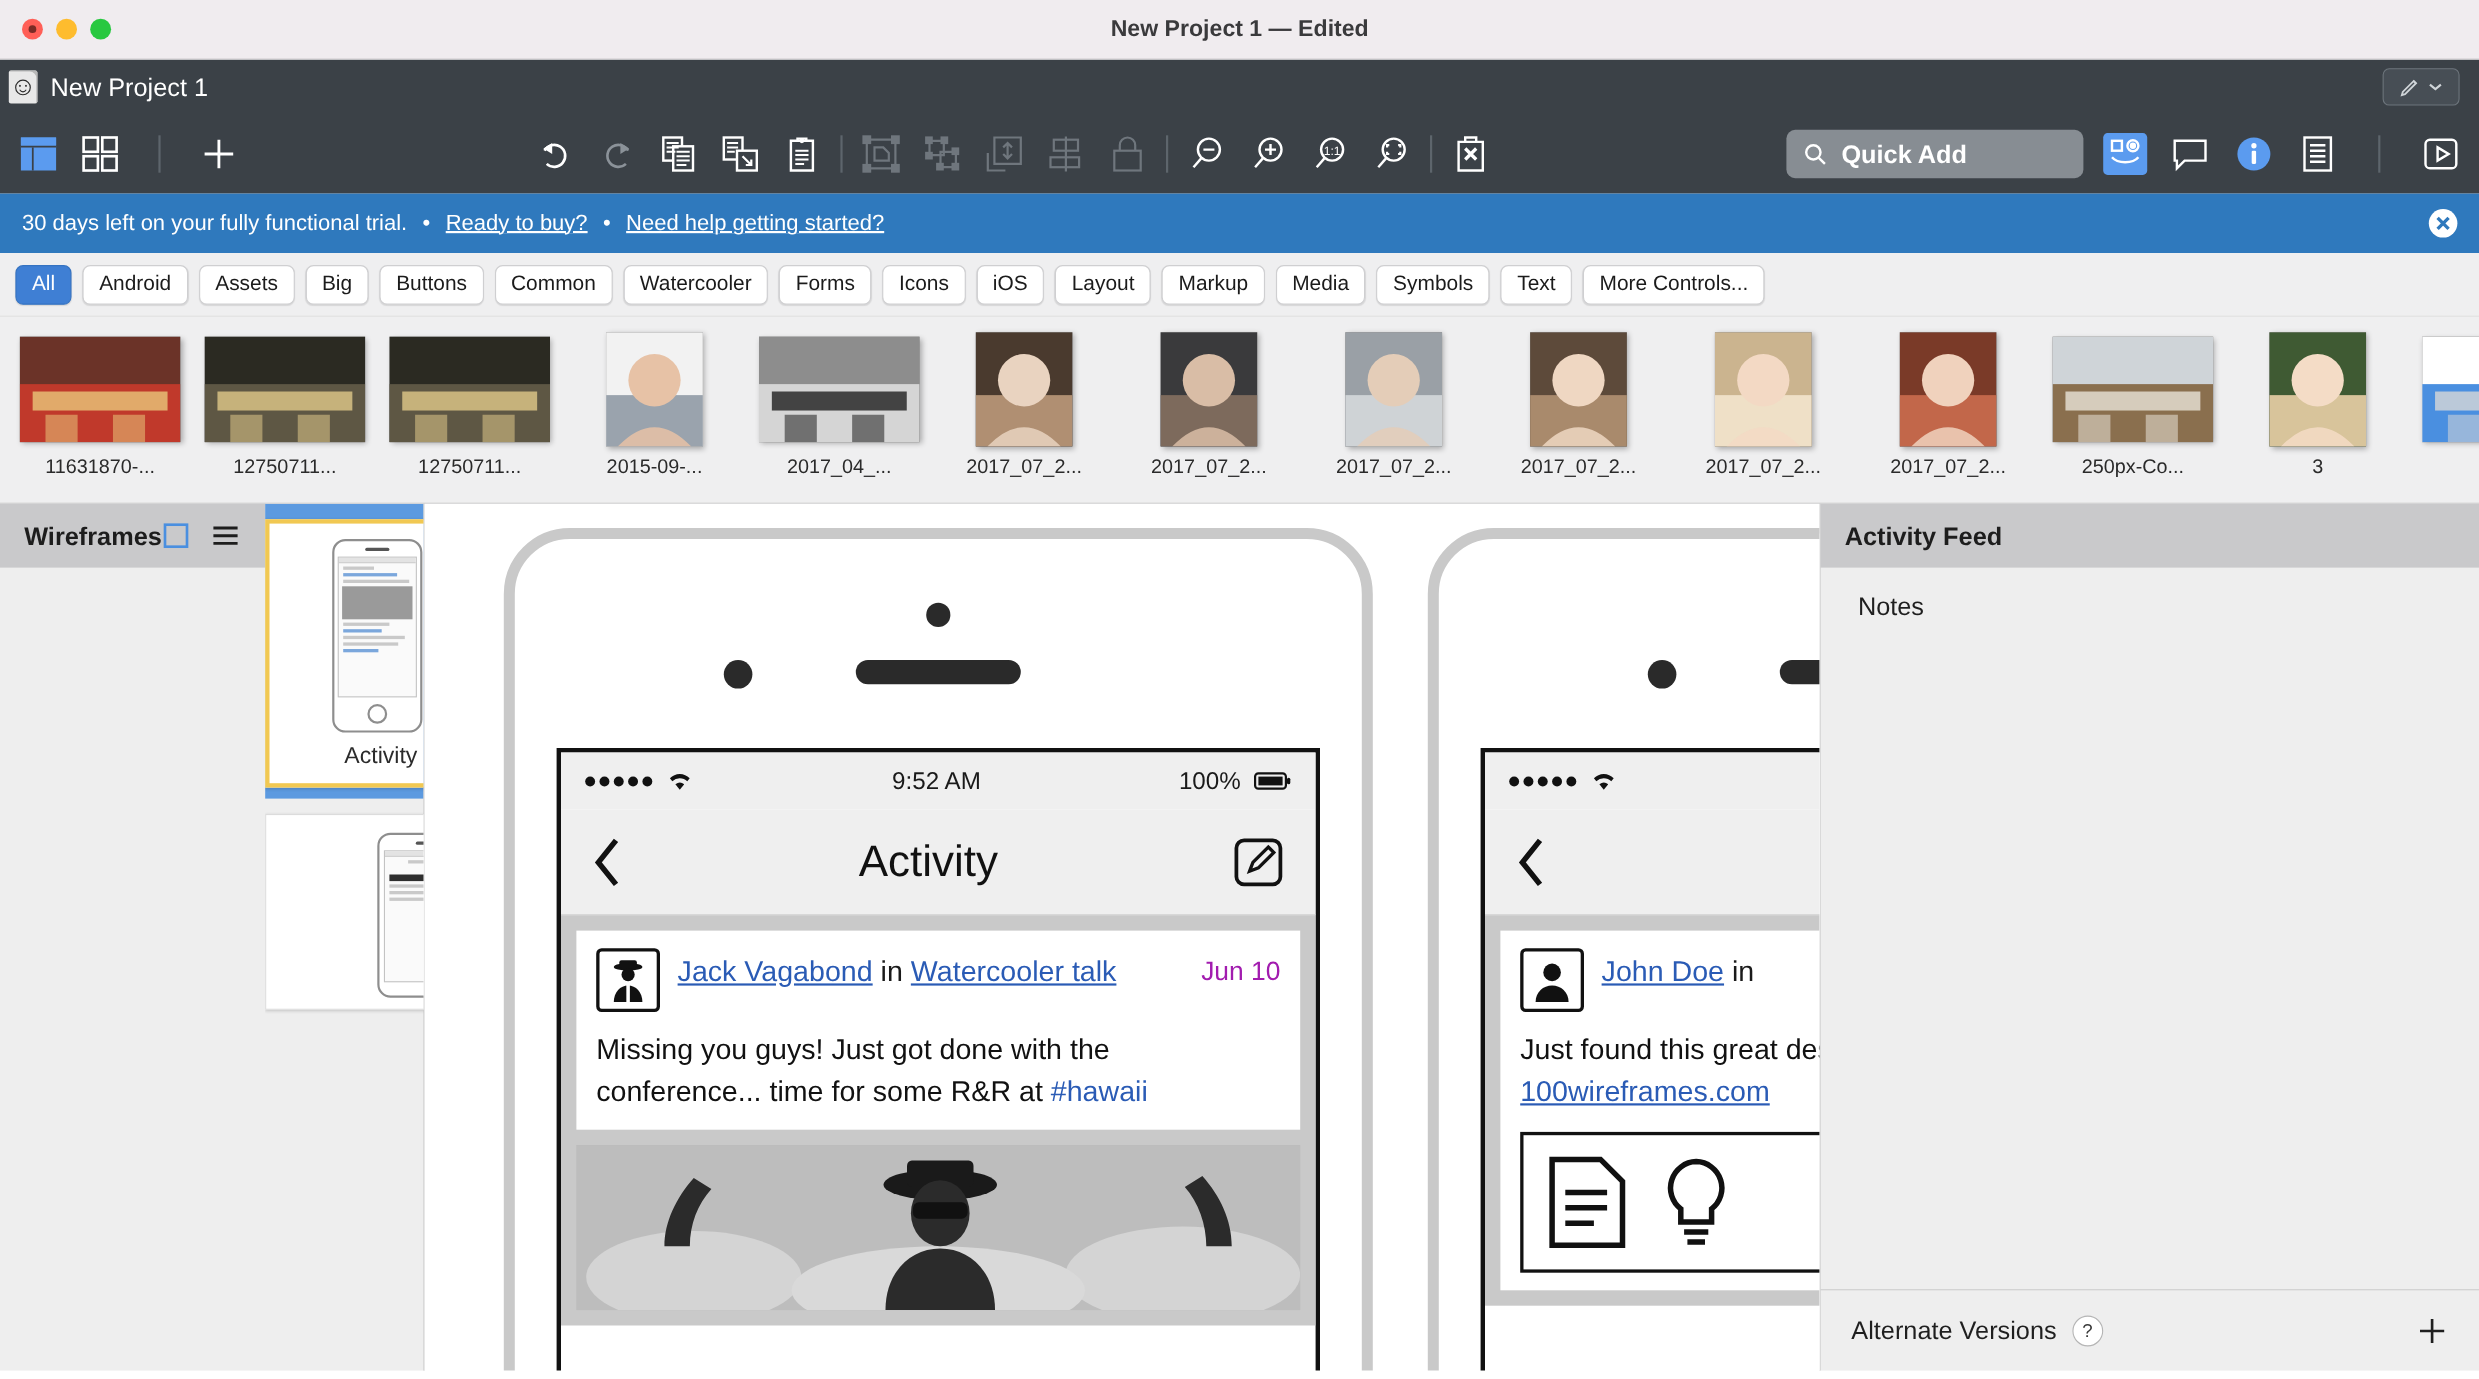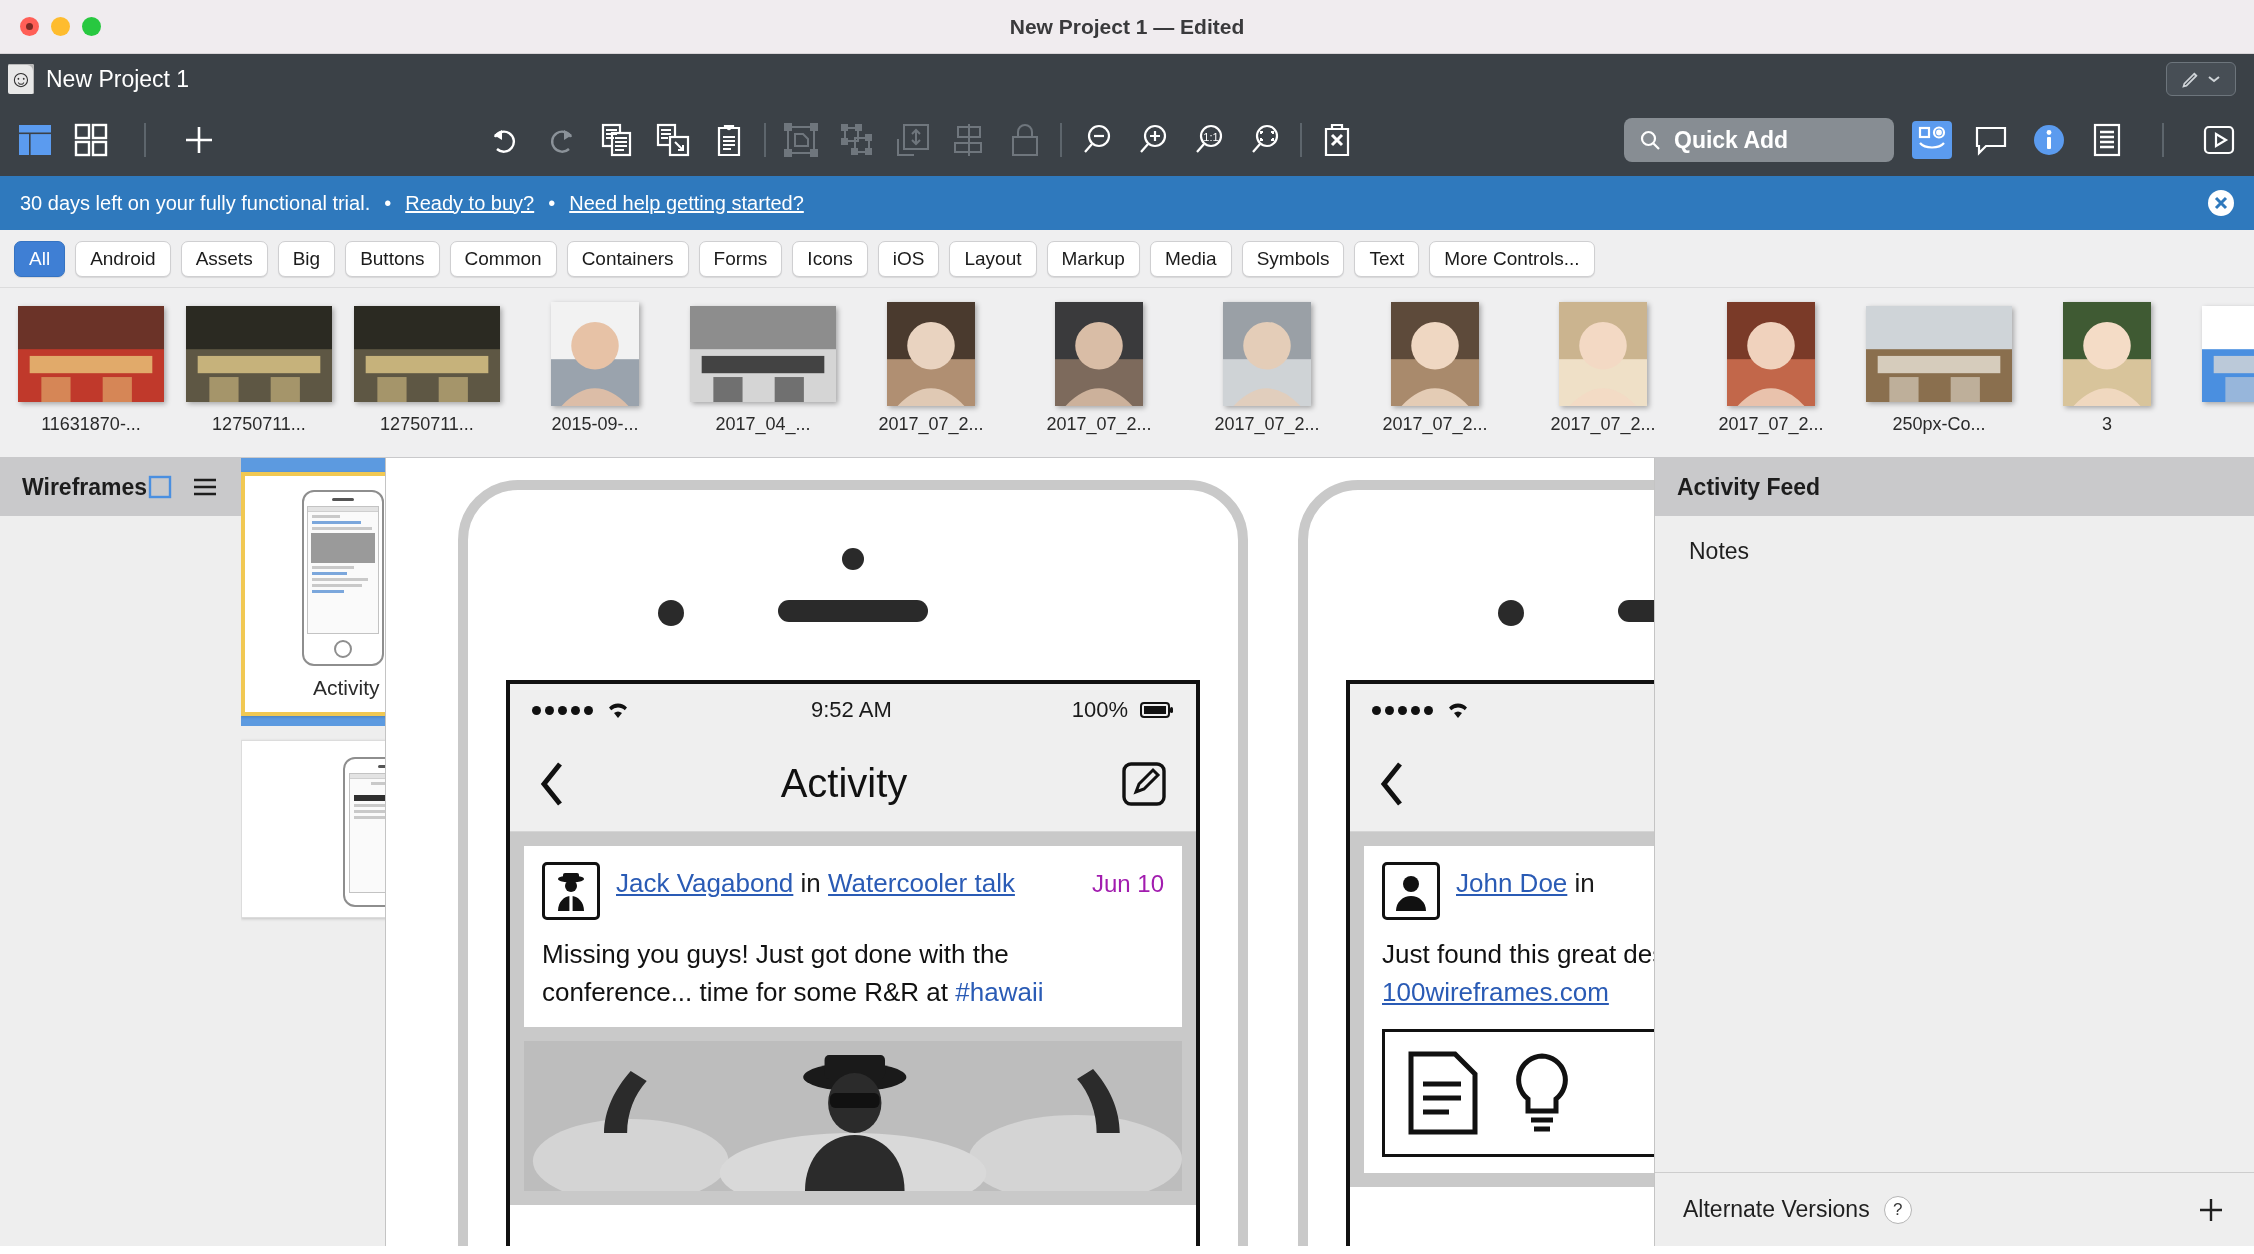--- a/index.html
+++ b/index.html
@@ -493,21 +493,21 @@
   </span>
 </div>
 
 <div class="cats" id="cats">
     <div class="cat active">All</div>
     <div class="cat">Android</div>
     <div class="cat">Assets</div>
     <div class="cat">Big</div>
     <div class="cat">Buttons</div>
     <div class="cat">Common</div>
-    <div class="cat">Containers</div>
+    <div class="cat">Watercooler</div>
     <div class="cat">Forms</div>
     <div class="cat">Icons</div>
     <div class="cat">iOS</div>
     <div class="cat">Layout</div>
     <div class="cat">Markup</div>
     <div class="cat">Media</div>
     <div class="cat">Symbols</div>
     <div class="cat">Text</div>
     <div class="cat">More Controls...</div>
   </div>

